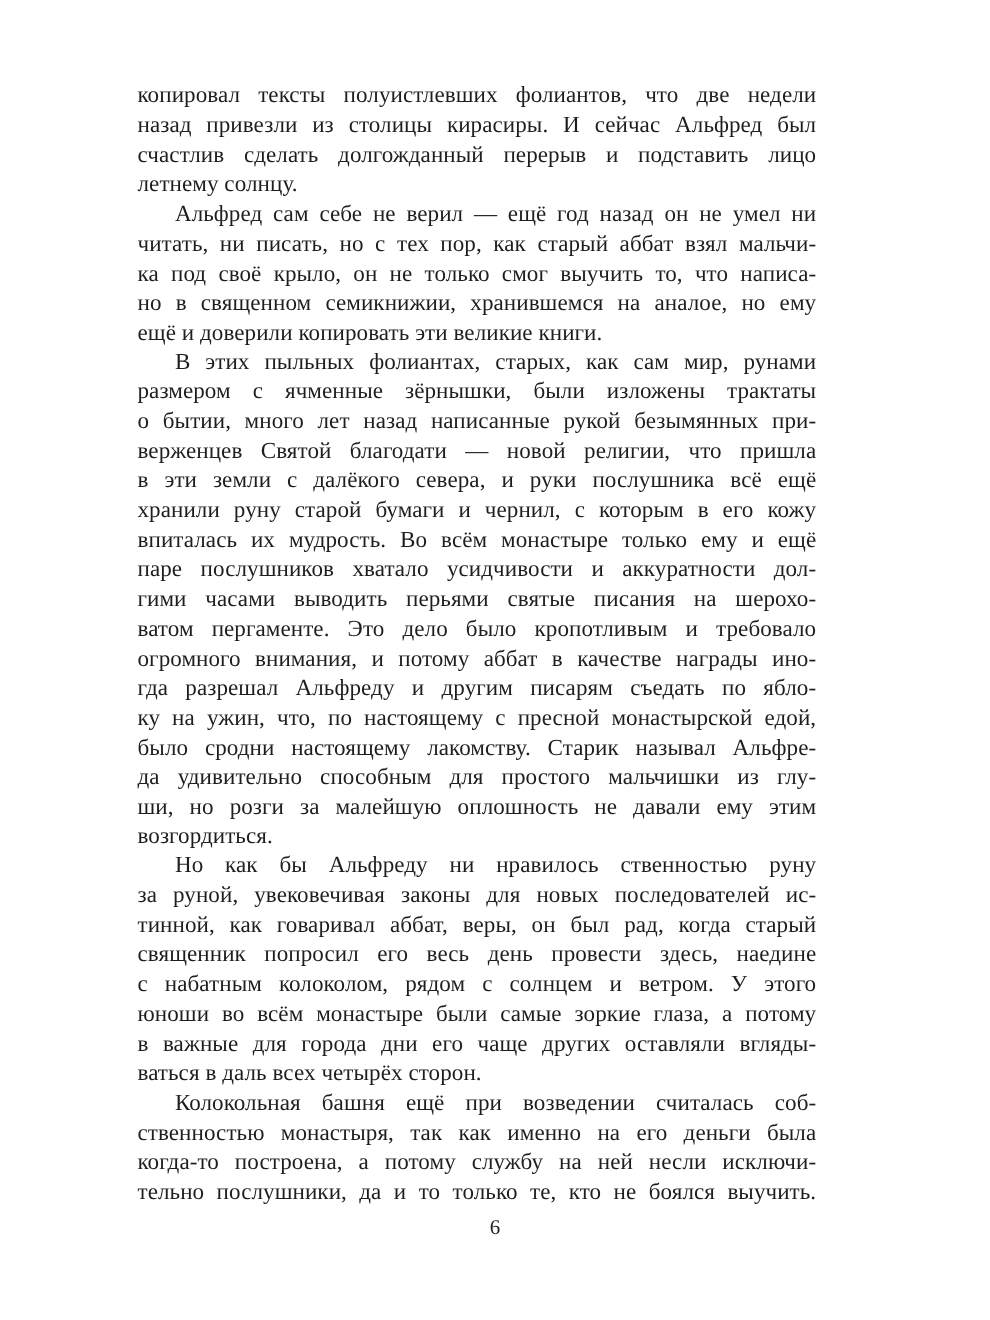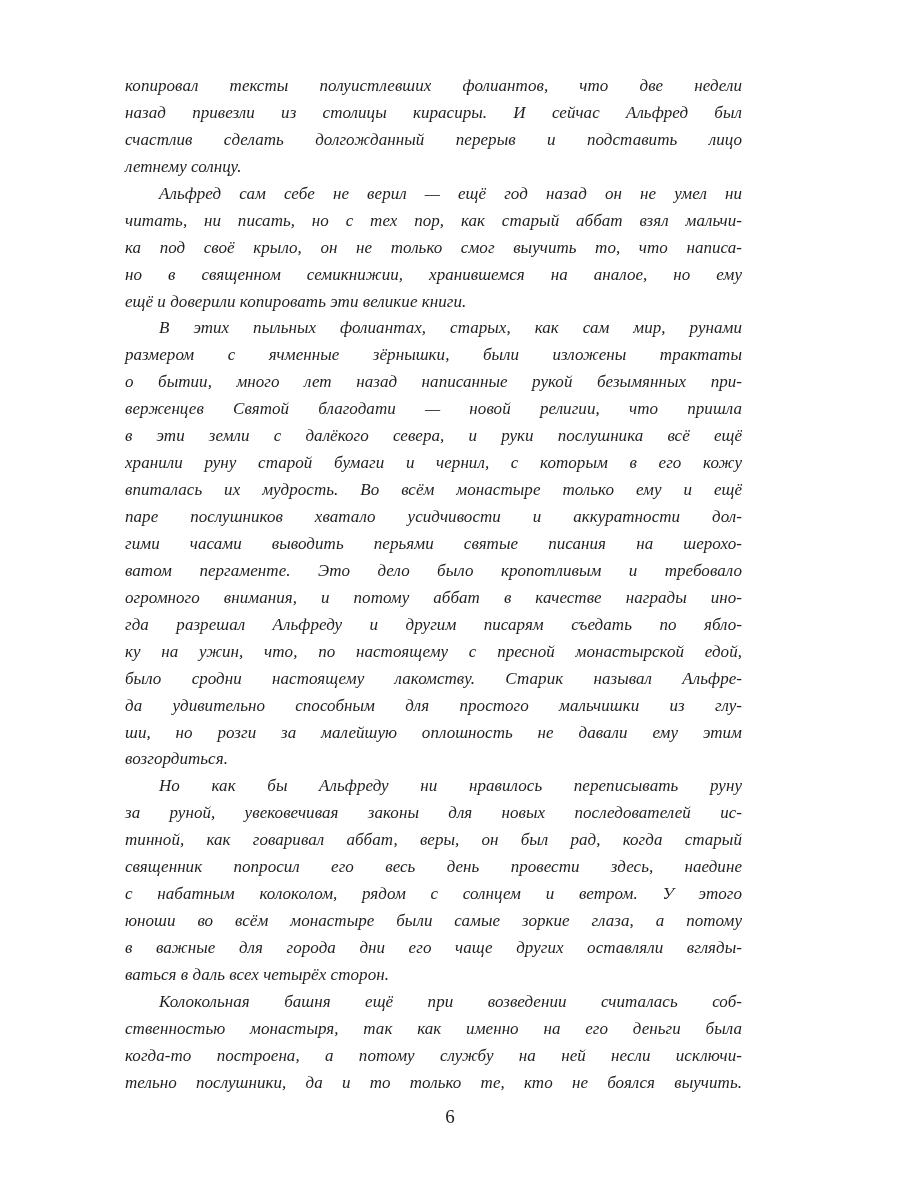--- a/index.html
+++ b/index.html
@@ -9,23 +9,22 @@
     background: #ffffff;
   }
   .text-block {
     position: absolute; left: 125px; top: 73px; width: 617px;
     font-family: "DejaVu Serif", "Liberation Serif", serif;
     font-size: 19px; line-height: 26.95px; color: #1e1e1e;
   }
   .line {
     display: block; white-space: nowrap; height: 26.95px;
     text-align: justify; text-align-last: justify;
-    font-family: "Liberation Serif", serif; font-size: 17px;
+    font-family: "Liberation Serif", serif; font-size: 21px;
     letter-spacing: 0.05px;
-    font-style: italic;
   }
   .line.indent { padding-left: 34px; }
   .line.last { text-align-last: left; }
   .page-number {
     position: absolute; left: 0; width: 900px; top: 1106px; text-align: center;
     font-family: "Liberation Serif", serif; font-size: 19px; color: #222;
   }
 </style>
 </head>
 <body>
@@ -62,21 +61,21 @@
       <span class="line">огромного внимания, и потому аббат в качестве награды ино-</span>
       <span class="line">гда разрешал Альфреду и другим писарям съедать по ябло-</span>
       <span class="line">ку на ужин, что, по настоящему с пресной монастырской едой,</span>
       <span class="line">было сродни настоящему лакомству. Старик называл Альфре-</span>
       <span class="line">да удивительно способным для простого мальчишки из глу-</span>
       <span class="line">ши, но розги за малейшую оплошность не давали ему этим</span>
       <span class="line last">возгордиться.</span>
     </div>
 
     <div>
-      <span class="line indent">Но как бы Альфреду ни нравилось переписывать руну</span>
+      <span class="line indent">Но как бы Альфреду ни нравилось ственностью руну</span>
       <span class="line">за руной, увековечивая законы для новых последователей ис-</span>
       <span class="line">тинной, как говаривал аббат, веры, он был рад, когда старый</span>
       <span class="line">священник попросил его весь день провести здесь, наедине</span>
       <span class="line">с набатным колоколом, рядом с солнцем и ветром. У этого</span>
       <span class="line">юноши во всём монастыре были самые зоркие глаза, а потому</span>
       <span class="line">в важные для города дни его чаще других оставляли вгляды-</span>
       <span class="line last">ваться в даль всех четырёх сторон.</span>
     </div>
 
     <div>

